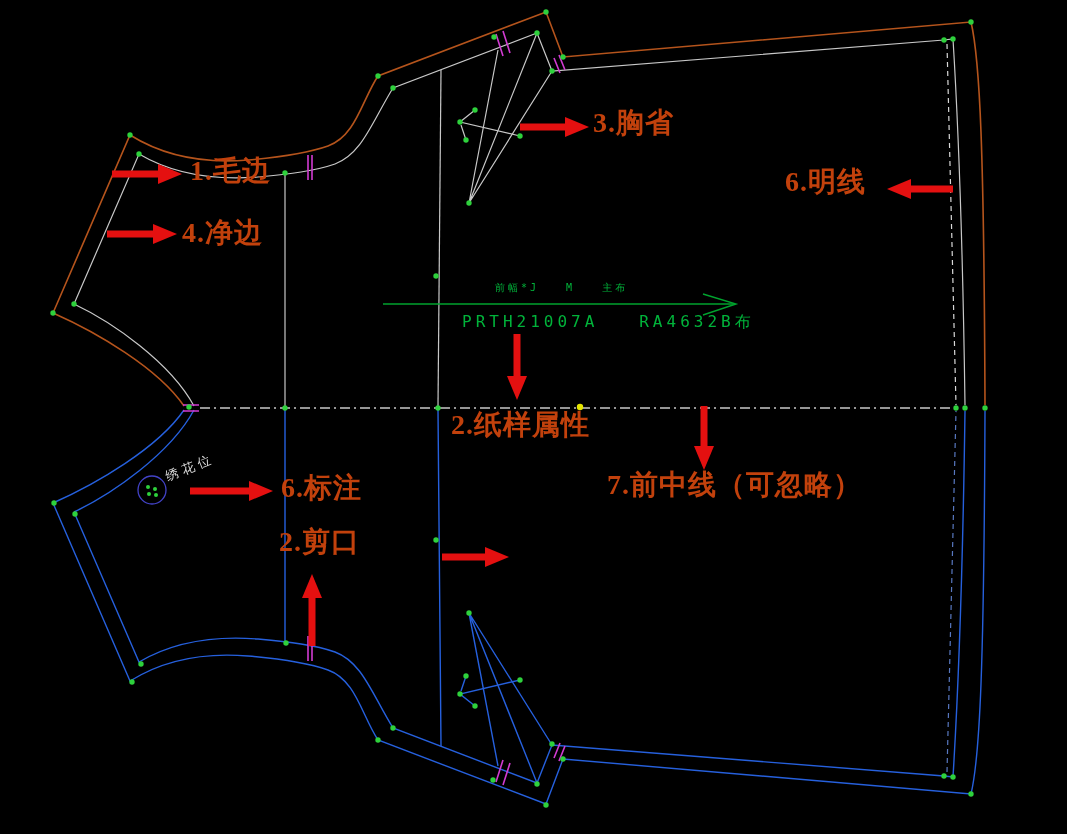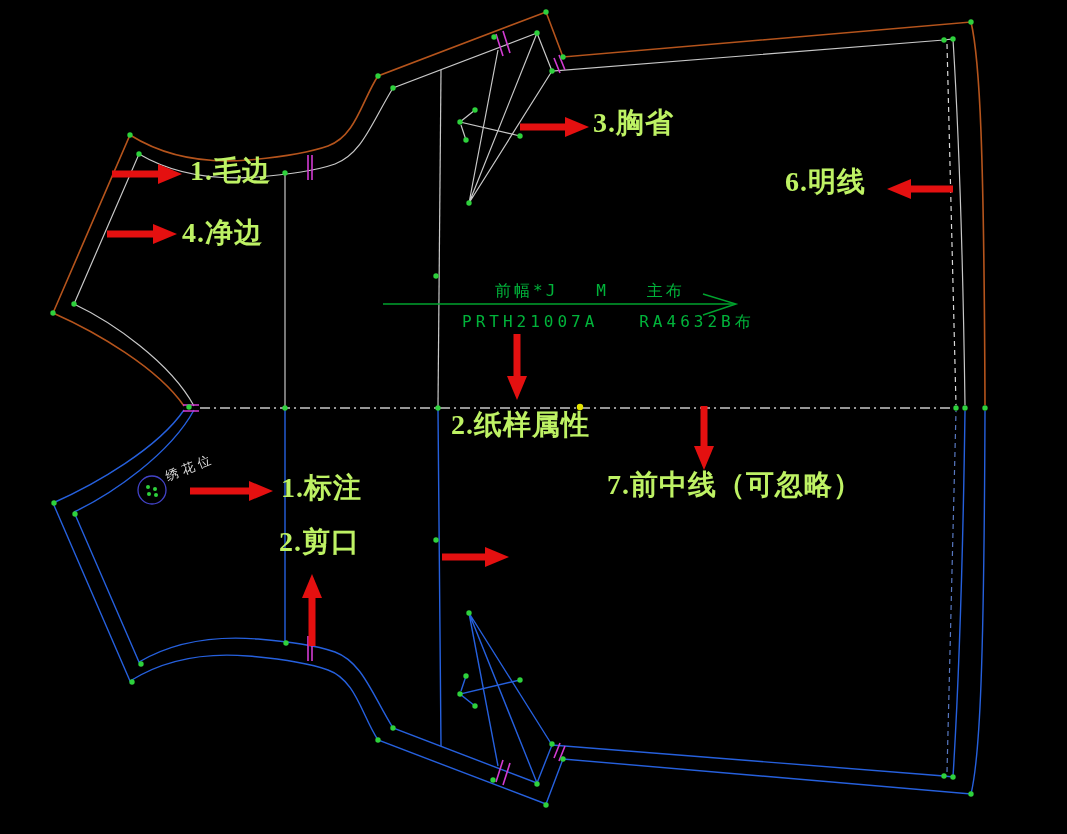--- a/index.html
+++ b/index.html
@@ -1,24 +1,24 @@
 <!DOCTYPE html>
 <html><head>
 <meta charset="utf-8">
 <style>
   html,body{margin:0;padding:0;background:#000;}
   #screen{position:relative;width:1067px;height:834px;background:#000;overflow:hidden;
           font-family:"Liberation Sans",sans-serif;}
   #pattern-svg{position:absolute;left:0;top:0;}
   .ln{fill:none;}
   .lbl{position:absolute;font-family:"Liberation Serif",serif;font-weight:700;
-       font-size:28px;color:#bef264;letter-spacing:1px;white-space:nowrap;line-height:1.1;}
+       font-size:28px;color:#c2410c;letter-spacing:1px;white-space:nowrap;line-height:1.1;}
   .green-info{position:absolute;font-family:"DejaVu Sans Mono",monospace;
        color:#00b33a;white-space:pre;}
-  .gi1{left:495px;top:281px;font-size:16px;letter-spacing:3px;}
+  .gi1{left:495px;top:281px;font-size:10px;letter-spacing:3px;}
   .gi2{left:462px;top:312px;font-size:16px;letter-spacing:4px;}
   .embro{position:absolute;left:163px;top:469px;font-family:"Liberation Serif",serif;
        font-size:13px;color:#dcdcdc;letter-spacing:4px;transform:rotate(-22deg);
        transform-origin:left top;white-space:nowrap;}
 </style>
 </head>
 <body>
 
 <div id="screen">
 
@@ -166,21 +166,21 @@
         <polygon points="509,557 485,547 485,567"></polygon>
       </g>
     </g>
   </svg>
 
   <div class="lbl" style="left:190px;top:156px">1.毛边</div>
   <div class="lbl" style="left:182px;top:218px">4.净边</div>
   <div class="lbl" style="left:593px;top:108px">3.胸省</div>
   <div class="lbl" style="left:785px;top:167px">6.明线</div>
   <div class="lbl" style="left:451px;top:410px">2.纸样属性</div>
-  <div class="lbl" style="left:281px;top:473px">1.标注</div>
+  <div class="lbl" style="left:281px;top:473px">6.标注</div>
   <div class="lbl" style="left:607px;top:470px">7.前中线（可忽略）</div>
   <div class="lbl" style="left:279px;top:527px">2.剪口</div>
 
   <div class="green-info gi1">前幅*J   M   主布</div>
   <div class="green-info gi2">PRTH21007A   RA4632B布</div>
 
   <div class="embro">绣花位</div>
 
 </div>
 

